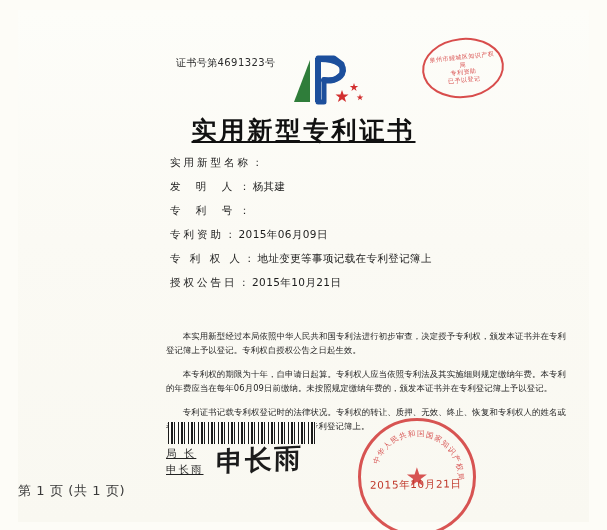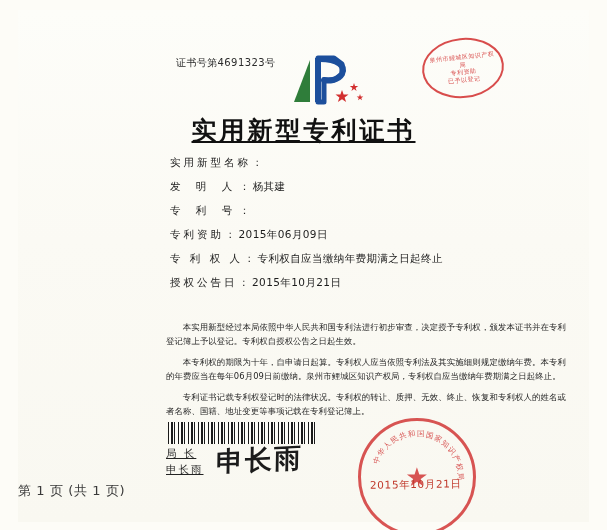--- a/index.html
+++ b/index.html
@@ -127,21 +127,21 @@
     position: absolute;
     left: 148px;
     top: 310px;
     width: 400px;
     font-size: 8.4px;
     line-height: 1.72;
     color: #262626;
     text-align: justify;
     letter-spacing: .1px;
   }
-  .body-text p { margin: 0 0 6px 0; text-indent: 2em; }
+  .body-text p { margin: 9px 0 6px 0; text-indent: 2em; }
   
   .barcode {
     position: absolute;
     left: 150px;
     top: 412px;
     width: 148px;
     height: 22px;
     background: repeating-linear-gradient(
       90deg,
       #1a1a1a 0px, #1a1a1a 1px,
@@ -278,32 +278,32 @@
         <span class="field-colon">：</span>
       </div>
       <div class="field-row">
         <span class="field-label">专利资助</span>
         <span class="field-colon">：</span>
         <span class="field-value">2015年06月09日</span>
       </div>
       <div class="field-row">
         <span class="field-label">专 利 权 人</span>
         <span class="field-colon">：</span>
-        <span class="field-value">专利权自应当缴纳年费期满之日起终止</span>
+        <span class="field-value">地址变更等事项记载在专利登记簿上</span>
       </div>
       <div class="field-row">
         <span class="field-label">授权公告日</span>
         <span class="field-colon">：</span>
         <span class="field-value">2015年10月21日</span>
       </div>
     </div>
 
     <div class="body-text">
       <p>本实用新型经过本局依照中华人民共和国专利法进行初步审查，决定授予专利权，颁发本证书并在专利登记簿上予以登记。专利权自授权公告之日起生效。</p>
-      <p>本专利权的期限为十年，自申请日起算。专利权人应当依照专利法及其实施细则规定缴纳年费。本专利的年费应当在每年06月09日前缴纳。泉州市鲤城区知识产权局，专利权自应当缴纳年费期满之日起终止。</p>
+      <p>本专利权的期限为十年，自申请日起算。专利权人应当依照专利法及其实施细则规定缴纳年费。本专利的年费应当在每年06月09日前缴纳。未按照规定缴纳年费的，颁发本证书并在专利登记簿上予以登记。</p>
       <p>专利证书记载专利权登记时的法律状况。专利权的转让、质押、无效、终止、恢复和专利权人的姓名或者名称、国籍、地址变更等事项记载在专利登记簿上。</p>
     </div>
 
     <div class="barcode"></div>
 
     <div class="director">
       <div>局 长</div>
       <div>申长雨</div>
     </div>
 

